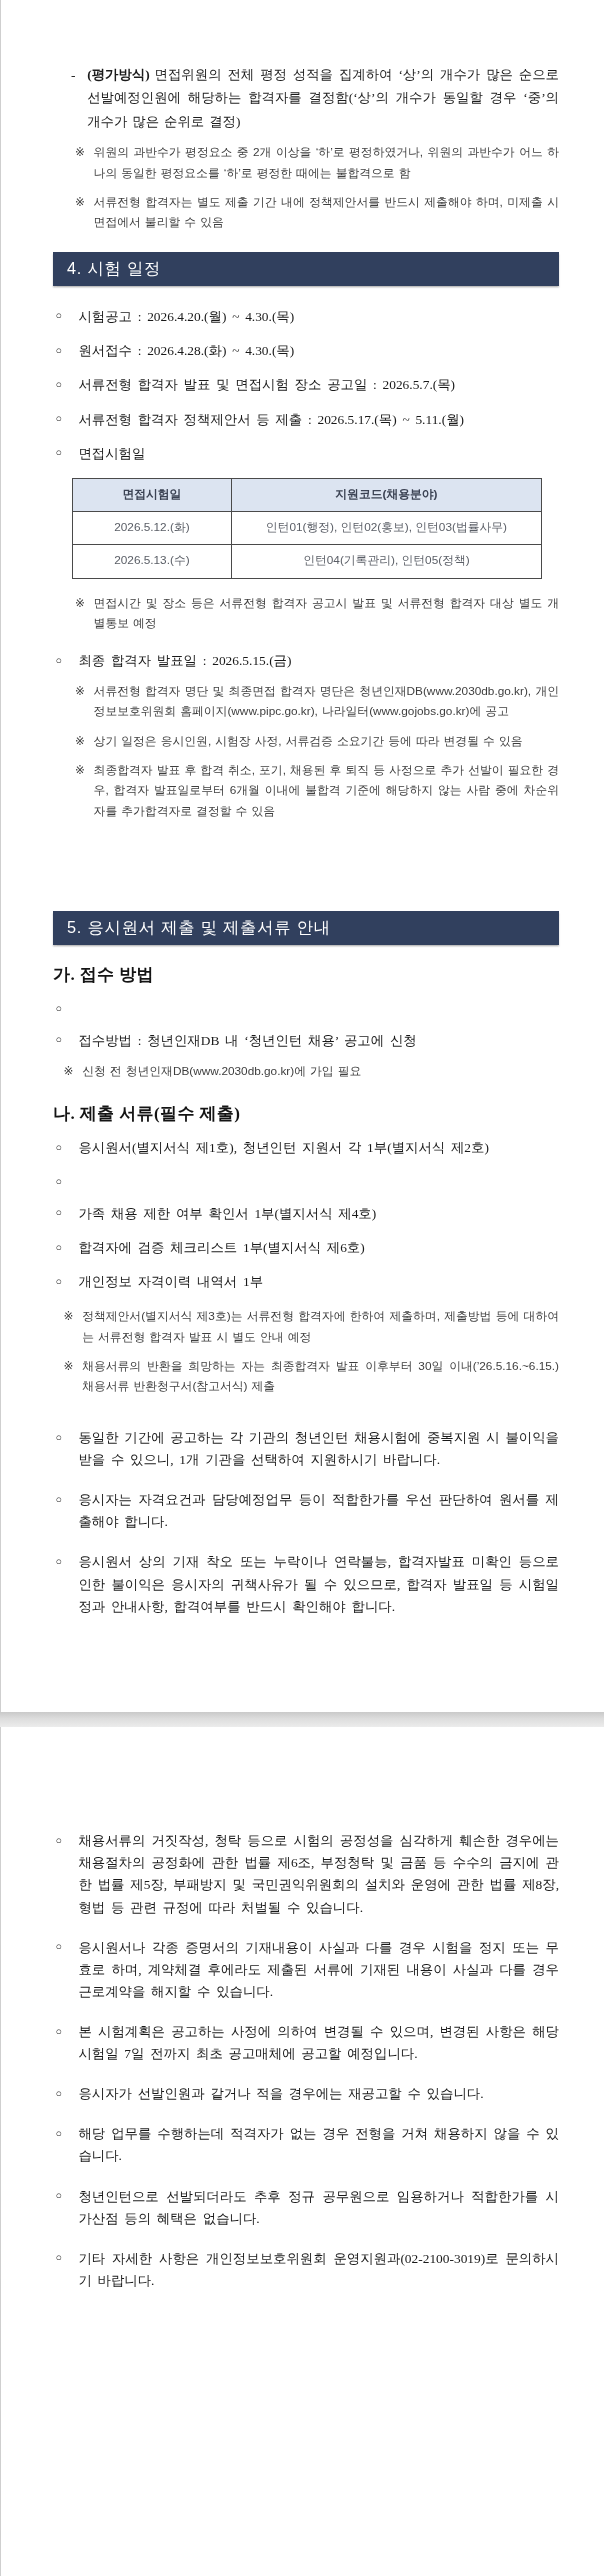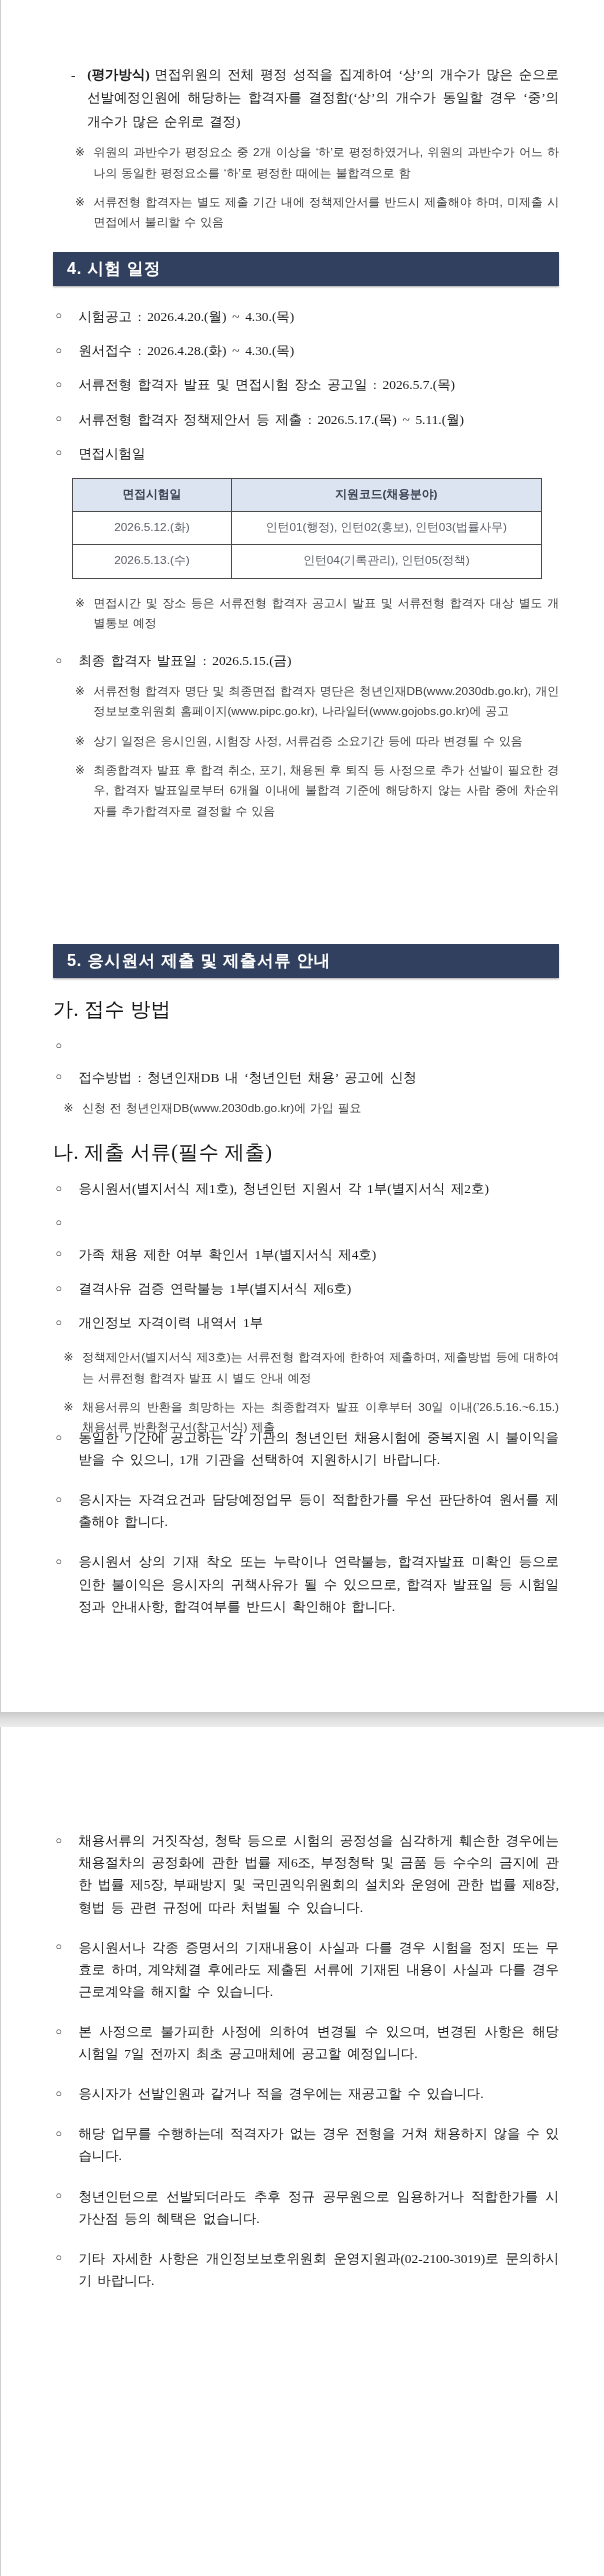--- a/index.html
+++ b/index.html
@@ -15,42 +15,42 @@
   .page2 { top:1727px; height:849px; }
   .page-sep {
     position:absolute; left:0; width:605px; top:1712px; height:14.6px;
     background:linear-gradient(to bottom,#c9c9c9,#dddddd 45%,#ececec);
   }
   .group { position:absolute; left:52px; width:506px; }
 
   .sec-header {
     background:#31405e; color:#ffffff;
     font-family:"Liberation Sans","DejaVu Sans",sans-serif;
-    font-weight:bold; font-size:16.3px; letter-spacing:0.8px;
+    font-weight:normal; font-size:16.3px; letter-spacing:0.8px;
     padding:5.7px 8.1px 6.5px 14px; box-shadow:0 1.6px 1.6px rgba(0,0,0,0.25);
   }
 
   .dash-item, .o-item, .note { display:flex; text-align:justify; }
   .marker { flex:none; }
 
   .dash-item { font-size:13.4px; line-height:1.75; color:#1b1b1b; word-spacing:1.6px; }
   .dash-item .marker { width:16.3px; padding-left:1.6px; }
   .dash-item b { margin-right:4.9px; }
 
   .note {
     font-family:"Liberation Sans","DejaVu Sans",sans-serif;
     font-size:11.8px; line-height:1.72; color:#3e3e3e; word-spacing:0.8px;
     margin-top:9px;
   }
   .note .marker { width:18.7px; padding-left:2.4px; }
 
   .o-item { font-size:13.4px; line-height:1.65; color:#191919; word-spacing:2.4px; margin-top:12.2px; }
   .o-item .marker { width:23px; font-size:10.6px; padding-top:1.6px; padding-left:2.4px; }
 
-  .sub-head { font-size:20px; font-weight:normal; color:#141414; letter-spacing:0.4px; }
+  .sub-head { font-size:17px; font-weight:bold; color:#141414; letter-spacing:0.4px; }
 
   table.sched {
     border-collapse:collapse; width:470px; margin:13px 0 0 18.7px;
     font-family:"Liberation Sans","DejaVu Sans",sans-serif; font-size:11.8px;
     border:1.6px solid #2b2b2b;
   }
   table.sched th {
     background:#dce4f1; color:#3c4354; font-weight:bold;
     border:0.8px solid #4a4a4a; padding:8.1px 3.3px; text-align:center;
   }
@@ -146,21 +146,21 @@
       <div class="note" style="padding-left:19.5px;">
         <span class="marker">※</span>
         <span>상기 일정은 응시인원, 시험장 사정, 서류검증 소요기간 등에 따라 변경될 수 있음</span>
       </div>
       <div class="note" style="padding-left:19.5px;">
         <span class="marker">※</span>
         <span>최종합격자 발표 후 합격 취소, 포기, 채용된 후 퇴직 등 사정으로 추가 선발이 필요한 경우, 합격자 발표일로부터 6개월 이내에 불합격 기준에 해당하지 않는 사람 중에 차순위자를 추가합격자로 결정할 수 있음</span>
       </div>
     </div>
 
-    <div class="group" style="top:944px;">
+    <div class="group" style="top:911px;">
       <div class="sec-header">
         <span>5. 응시원서 제출 및 제출서류 안내</span>
       </div>
 
       <div class="sub-head" style="margin-top:18px;">가. 접수 방법</div>
 
       <div class="o-item">
         <span class="marker">○</span>
       </div>
       <div class="o-item">
@@ -180,21 +180,21 @@
       </div>
       <div class="o-item">
         <span class="marker">○</span>
       </div>
       <div class="o-item">
         <span class="marker">○</span>
         <span>가족 채용 제한 여부 확인서 1부(별지서식 제4호)</span>
       </div>
       <div class="o-item">
         <span class="marker">○</span>
-        <span>결격사유 검증 연락불능 1부(별지서식 제6호)</span>
+        <span>합격자에 검증 체크리스트 1부(별지서식 제6호)</span>
       </div>
       <div class="o-item">
         <span class="marker">○</span>
         <span>개인정보 자격이력 내역서 1부</span>
       </div>
 
       <div class="note" style="margin-top:13px; padding-left:8.1px;">
         <span class="marker">※</span>
         <span>정책제안서(별지서식 제3호)는 서류전형 합격자에 한하여 제출하며, 제출방법 등에 대하여는 서류전형 합격자 발표 시 별도 안내 예정</span>
       </div>
@@ -228,21 +228,21 @@
       <div class="o-item">
         <span class="marker">○</span>
         <span>채용서류의 거짓작성, 청탁 등으로 시험의 공정성을 심각하게 훼손한 경우에는 채용절차의 공정화에 관한 법률 제6조, 부정청탁 및 금품 등 수수의 금지에 관한 법률 제5장, 부패방지 및 국민권익위원회의 설치와 운영에 관한 법률 제8장, 형법 등 관련 규정에 따라 처벌될 수 있습니다.</span>
       </div>
       <div class="o-item gap-lg">
         <span class="marker">○</span>
         <span>응시원서나 각종 증명서의 기재내용이 사실과 다를 경우 시험을 정지 또는 무효로 하며, 계약체결 후에라도 제출된 서류에 기재된 내용이 사실과 다를 경우 근로계약을 해지할 수 있습니다.</span>
       </div>
       <div class="o-item gap-lg">
         <span class="marker">○</span>
-        <span>본 사정으로 불가피한 사정에 의하여 변경될 수 있으며, 변경된 사항은 해당 시험일 7일 전까지 최초 공고매체에 공고할 예정입니다.</span>
+        <span>본 시험계획은 공고하는 사정에 의하여 변경될 수 있으며, 변경된 사항은 해당 시험일 7일 전까지 최초 공고매체에 공고할 예정입니다.</span>
       </div>
       <div class="o-item gap-lg">
         <span class="marker">○</span>
         <span>응시자가 선발인원과 같거나 적을 경우에는 재공고할 수 있습니다.</span>
       </div>
       <div class="o-item gap-lg">
         <span class="marker">○</span>
         <span>해당 업무를 수행하는데 적격자가 없는 경우 전형을 거쳐 채용하지 않을 수 있습니다.</span>
       </div>
       <div class="o-item gap-lg">

